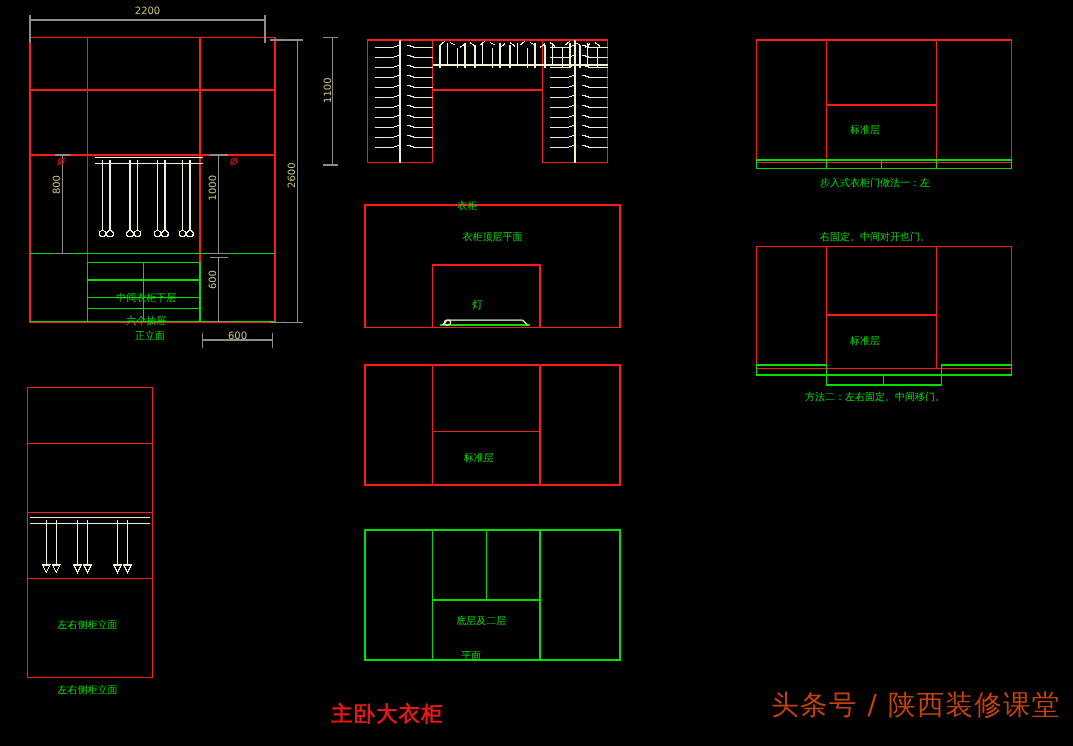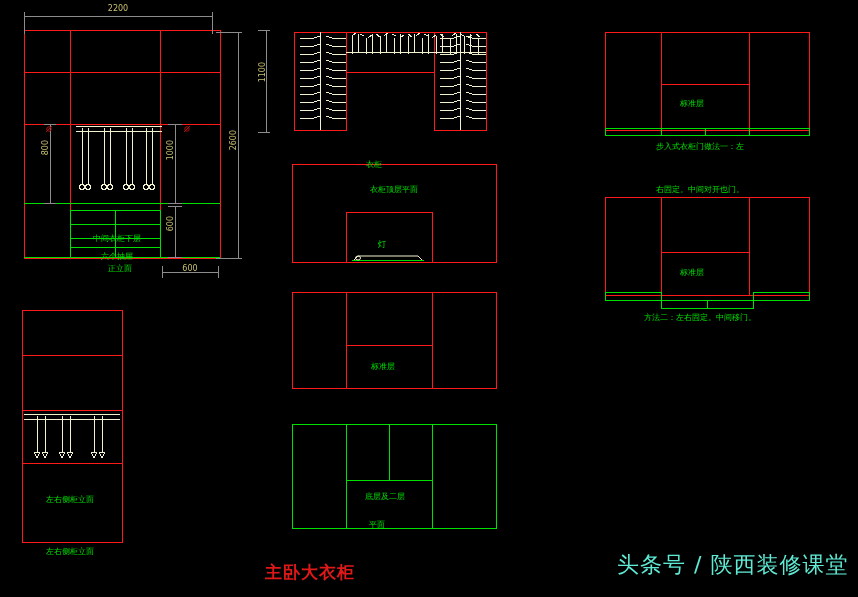--- a/index.html
+++ b/index.html
@@ -31,21 +31,21 @@
     line-height: 1.15;
     letter-spacing: 0px;
   }
   .lbl-green   { color: #00e000; font-size: 8px; }
   .lbl-green-b { color: #00e000; font-size: 8.5px; }
   .lbl-dim     { color: #c8c070; font-size: 8px; }
   .lbl-dim-v   { color: #c8c070; font-size: 8px;
                  writing-mode: vertical-rl; transform: rotate(180deg); }
   .lbl-title   { color: #e01818; font-size: 17px; font-weight: bold;
                  letter-spacing: 1px; margin-top: 12px; }
-  .lbl-mark    { color: #5eead4; font-size: 22px; letter-spacing: 1px; }
+  .lbl-mark    { color: #c2410c; font-size: 22px; letter-spacing: 1px; }
   .ctr { transform: translateX(-50%); }
 </style>
 </head>
 <body>
 
 <div id="canvas">
 
   <svg class="cad" viewBox="0 0 858 597" xmlns="http://www.w3.org/2000/svg">
 
     <g stroke-width="1" fill="none" shape-rendering="crispEdges">

